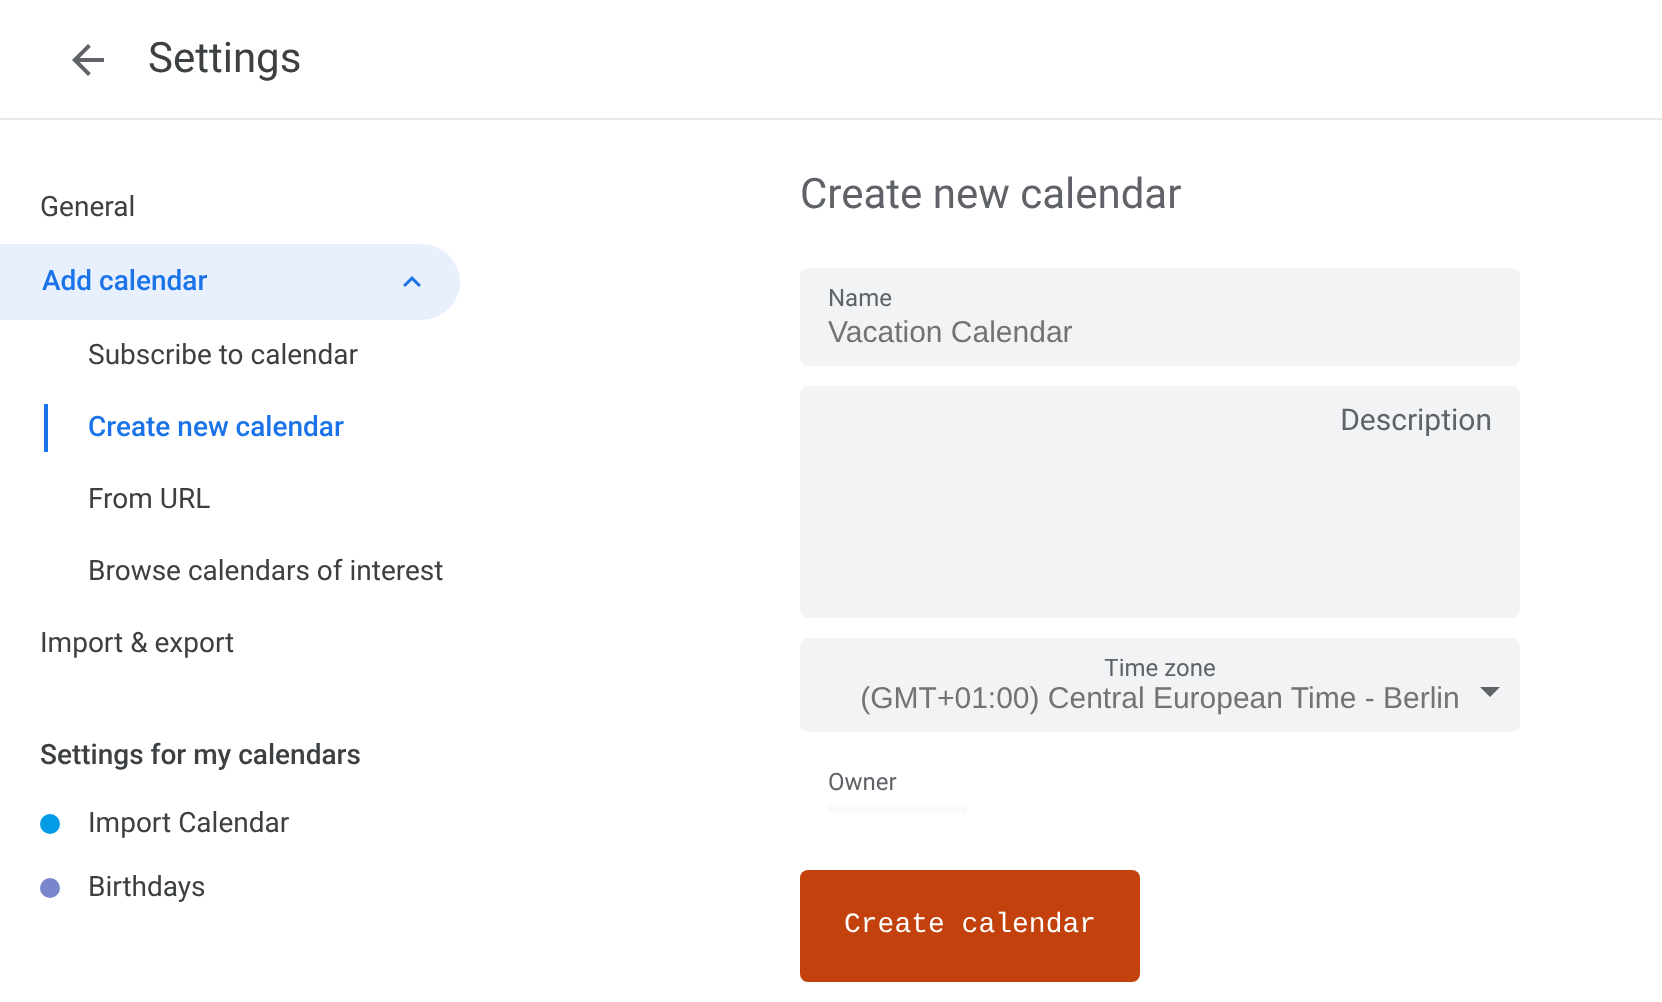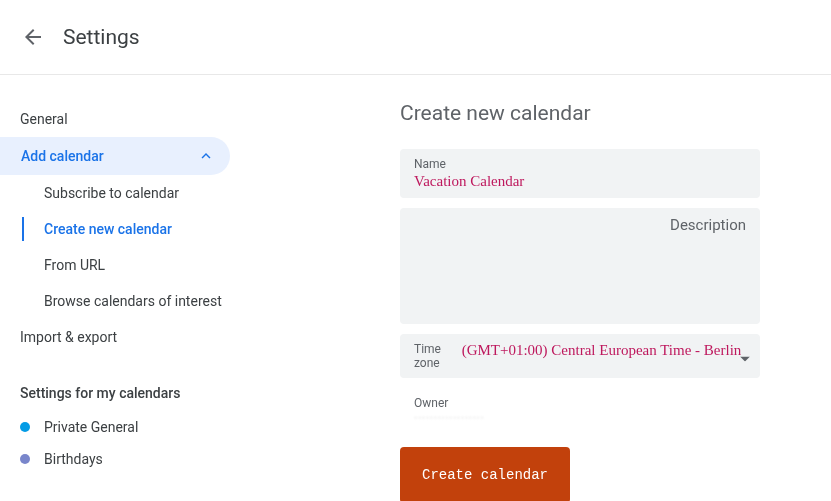--- a/index.html
+++ b/index.html
@@ -8,24 +8,24 @@
       box-sizing: border-box;
       font-family: 'Google Sans', Roboto, Arial, sans-serif;
     }
     body {
       background: #fff;
       width: 831px;
       height: 501px;
       overflow: hidden;
     }
     .header {
-      height: 75px;
+      height: 60px;
       display: flex;
       align-items: center;
-      padding: 0 21px;
+      padding: 0 32px;
       border-bottom: 1px solid #e8e8e8;
       gap: 18px;
     }
     .back-icon {
       width: 24px;
       height: 24px;
       cursor: pointer;
       display: flex;
       align-items: center;
       justify-content: center;
@@ -126,38 +126,39 @@
       margin-bottom: 10px;
       width: 360px;
       position: relative;
     }
     .field-label {
       font-size: 12px;
       color: #5f6368;
     }
     .field-value {
       font-size: 15px;
-      color: #be185d;
+      color: #737373;
       border: none;
       background: transparent;
       outline: none;
       width: 100%;
-      font-family: Liberation Serif, serif;
+      font-family: Liberation Sans, sans-serif;
     }
     .field.description {
       height: 116px;
       text-align: right;
     }
     .field.description .field-label {
       font-size: 15px;
       color: #5f6368;
     }
     .field.select {
       display: flex;
-      flex-direction: row;
+      flex-direction: column;
+      text-align: center;
     }
     .select-arrow {
       position: absolute;
       right: 10px;
       top: 50%;
       transform: translateY(-50%);
     }
     .owner-section {
       padding: 8px 14px;
       width: 350px;
@@ -214,21 +215,21 @@
     <div class="sub-items">
       <div class="sub-item">Subscribe to calendar</div>
       <div class="sub-item active">Create new calendar</div>
       <div class="sub-item">From URL</div>
       <div class="sub-item">Browse calendars of interest</div>
     </div>
     <div class="sidebar-item">Import &amp; export</div>
     <div class="section-heading">Settings for my calendars</div>
     <div class="calendar-item">
       <span class="calendar-dot" style="background:#039be5"></span>
-      <span>Private General</span>
+      <span>Import Calendar</span>
     </div>
     <div class="calendar-item">
       <span class="calendar-dot" style="background:#7986cb"></span>
       <span>Birthdays</span>
     </div>
   </div>
 
   <div class="main">
     <div class="main-title">Create new calendar</div>
 

